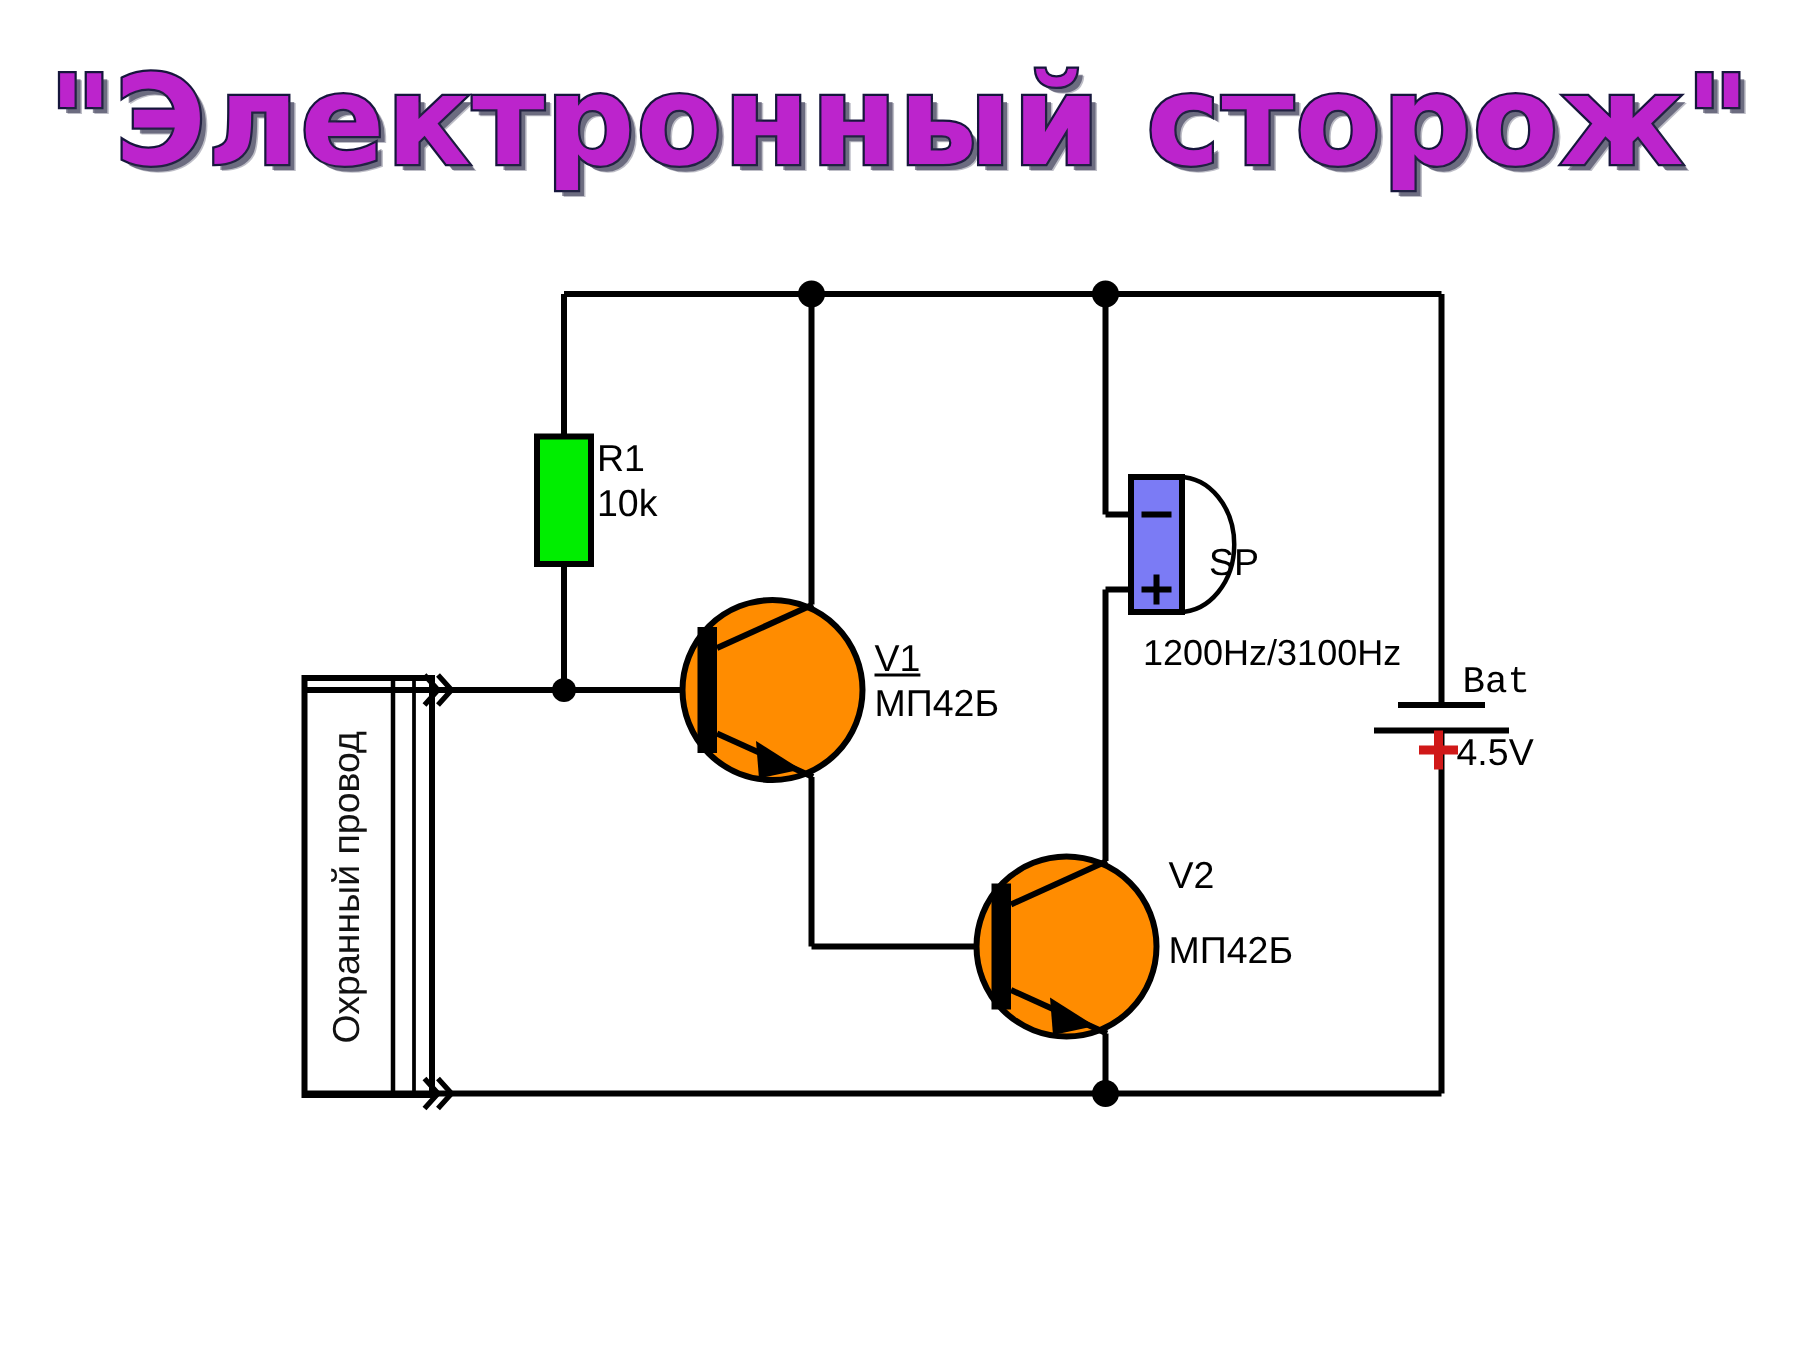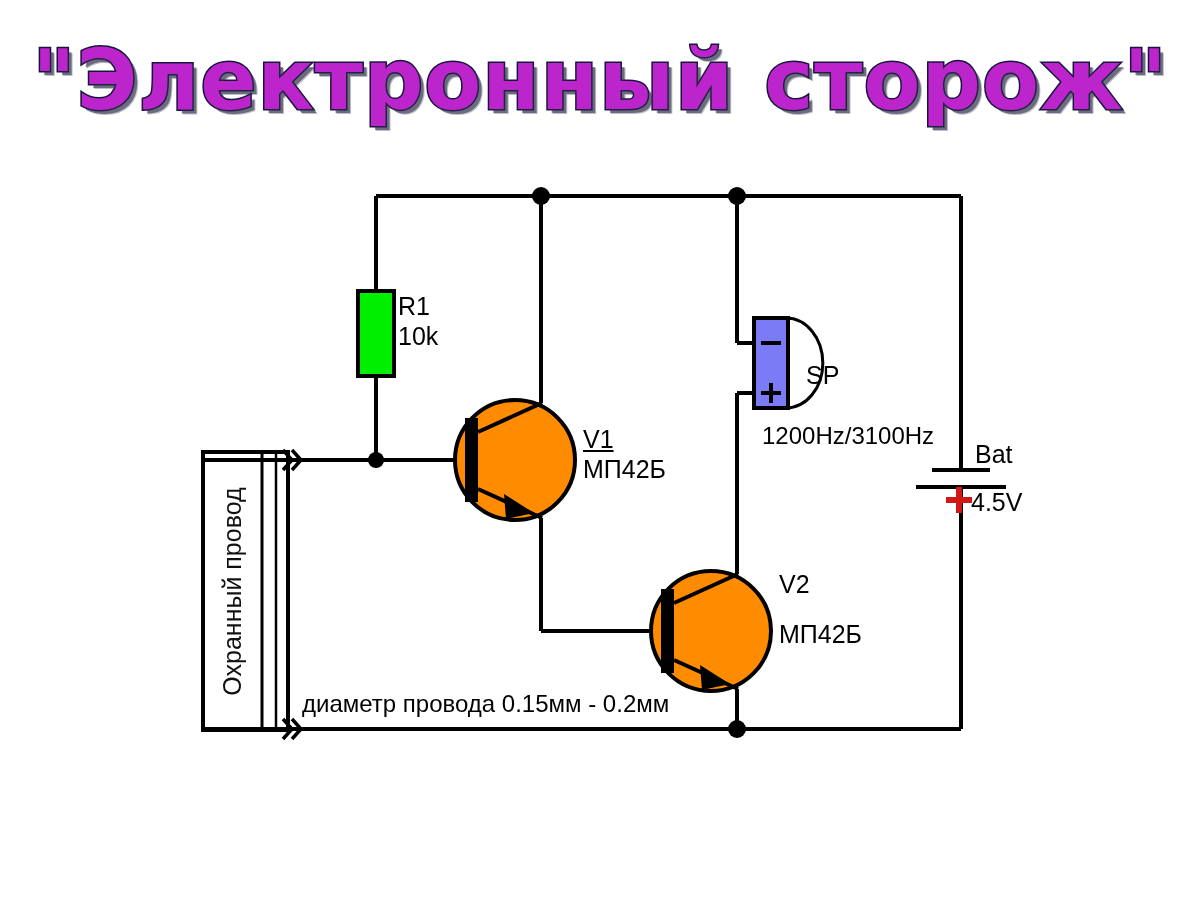--- a/index.html
+++ b/index.html
@@ -66,21 +66,21 @@
   .lbl.small { font-size: 24px; }
 
   #lbl-r1      { left: 398px; top: 292px; }
   #lbl-r1v     { left: 398px; top: 322px; }
   #lbl-v1      { left: 583px; top: 425px; text-decoration: underline; }
   #lbl-v1t     { left: 583px; top: 455px; }
   #lbl-v2      { left: 779px; top: 570px; }
   #lbl-v2t     { left: 779px; top: 620px; }
   #lbl-sp      { left: 806px; top: 320px; margin-top: 41px; }
   #lbl-spfreq  { left: 762px; top: 422px; }
-  #lbl-bat     { left: 975px; top: 440px; }
+  #lbl-bat     { left: 975px; top: 440px; font-family: Liberation Mono, monospace; }
   #lbl-batv    { left: 971px; top: 488px; text-align: right; }
   #lbl-diam    { left: 302px; top: 690px; }
 
   
   #lbl-wire {
     position: absolute;
     left: 203px;
     top: 452px;
     width: 59px;
     height: 278px;
@@ -252,19 +252,18 @@
   <div class="lbl small" id="lbl-spfreq">1200Hz/3100Hz</div>
 
   <div class="lbl" id="lbl-bat">Bat</div>
   <div class="lbl" id="lbl-batv">4.5V</div>
 
   <div id="bat-plus">
     <div class="hbar"></div>
     <div class="vbar"></div>
   </div>
 
-  <div class="lbl small" id="lbl-diam">диаметр провода 0.15мм - 0.2мм</div>
 
   <div id="lbl-wire">
     <span>Охранный провод</span>
   </div>
 
 </div>
 
 </body></html>

